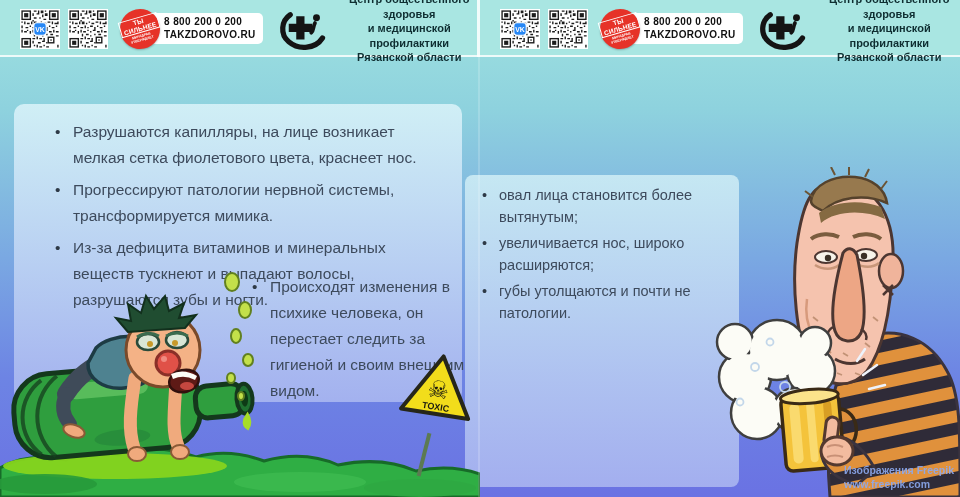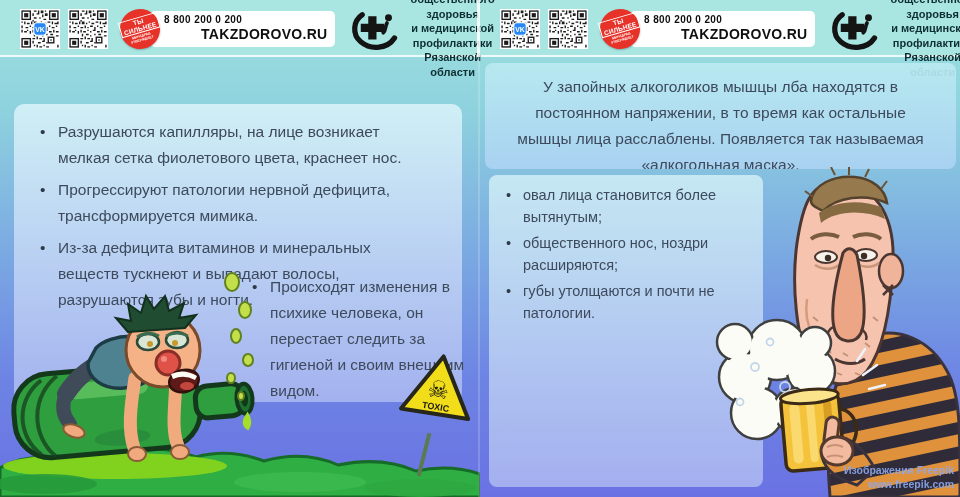--- a/index.html
+++ b/index.html
@@ -18,51 +18,51 @@
   .badge-wrap{position:relative;display:flex;align-items:center;margin-left:4px;}
   .badge-circle{
     position:relative;z-index:2;width:40px;height:40px;border-radius:50%;background:#e63228;
     display:flex;flex-direction:column;justify-content:center;align-items:center;color:#fff;
     transform:rotate(-12deg);box-shadow:0 1px 2px rgba(0,0,0,.25);text-align:center;flex:0 0 auto;
   }
   .badge-l1{font-size:6.5px;font-weight:bold;letter-spacing:.2px;border:1px solid #fff;padding:0 2px;transform:rotate(-4deg);}
   .badge-l2{font-size:3.4px;font-weight:bold;margin-top:1px;transform:rotate(-4deg);}
   .contact-pill{position:relative;z-index:1;margin-left:-10px;background:#fff;border-radius:5px;padding:3px 7px 3px 14px;color:#101010;line-height:1.25;white-space:nowrap;}
   .phone{font-size:10px;font-weight:bold;letter-spacing:.4px;}
-  .site{font-size:14px;font-weight:bold;letter-spacing:.3px;margin-left:37px;}
+  .site{font-size:10px;font-weight:bold;letter-spacing:.3px;}
   .org-logo{width:48px;height:46px;margin-left:8px;flex:0 0 auto;}
   .org{margin-left:4px;width:162px;text-align:center;font-size:11px;font-weight:bold;line-height:1.32;color:#0f2e31;}
   
-  .card{position:absolute;box-sizing:border-box;z-index:1;}
+  .card{position:absolute;box-sizing:border-box;z-index:1;padding-left:15px;}
   .card-left{
     left:14px;top:104px;width:448px;height:298px;border-radius:10px;
     background:linear-gradient(180deg,rgba(215,242,248,.9),rgba(173,186,241,.85));
   }
   .bullets1{padding:15px 20px 0 24px;}
   .bullet{position:relative;padding-left:20px;width:372px;margin-bottom:6px;
     font-size:15.5px;line-height:26px;color:#3d4a5c;}
   .bullet::before{content:"•";position:absolute;left:2px;top:0;color:#2e3a47;}
   .bullet4{position:absolute;left:236px;top:170px;width:212px;margin:0;}
   .box-intro{
     left:485px;top:63px;width:471px;height:106px;border-radius:8px;
     background:linear-gradient(180deg,rgba(186,234,241,.92),rgba(172,211,243,.9));
     padding:11px 30px;font-size:15.5px;line-height:26px;text-align:center;color:#3d4a5c;overflow:hidden;
   }
   .box-list{
-    left:489px;top:175px;width:274px;height:312px;border-radius:8px;
+    left:465px;top:175px;width:274px;height:312px;border-radius:8px;
     background:linear-gradient(180deg,rgba(206,237,245,.88),rgba(173,185,241,.85));
     padding:10px 8px 0 16px;overflow:hidden;
   }
   .rbullet{position:relative;padding-left:18px;width:228px;margin-bottom:5px;
     font-size:14.5px;line-height:21.5px;color:#3d4a5c;}
   .rbullet::before{content:"•";position:absolute;left:1px;top:0;color:#2e3a47;}
   
   .art-left{position:absolute;left:0;top:270px;width:480px;height:227px;z-index:3;}
   .art-right{position:absolute;left:715px;top:167px;width:245px;height:330px;z-index:3;}
-  .wm{position:absolute;z-index:4;font-weight:bold;line-height:1.35;text-align:right;}
+  .wm{position:absolute;z-index:4;font-weight:bold;line-height:1.35;text-align:left;}
   .wm-right{right:6px;bottom:6px;font-size:10.5px;color:rgba(140,168,238,.9);}
   .wm-left{left:318px;top:472px;width:150px;font-size:9.5px;color:rgba(142,170,238,.75);z-index:2;}
   svg text{font-family:"Liberation Sans","DejaVu Sans",sans-serif;}
 </style>
 </head>
 <body>
 
 <div class="poster">
 
   <svg width="0" height="0" style="position:absolute" aria-hidden="true">
@@ -163,31 +163,30 @@
       <div>Рязанской области</div>
     </div>
   </div>
 
   <div class="half-divider"></div>
   <div class="half-divider-soft"></div>
 
   <div class="card card-left">
     <div class="bullets1">
       <div class="bullet">Разрушаются капилляры, на лице возникает мелкая сетка фиолетового цвета, краснеет нос.</div>
-      <div class="bullet">Прогрессируют патологии нервной дефицита, трансформируется мимика.</div>
+      <div class="bullet">Прогрессируют патологии нервной системы, трансформируется мимика.</div>
       <div class="bullet">Из-за дефицита витаминов и минеральных веществ тускнеют и выпадают волосы, разрушаются зубы и ногти.</div>
     </div>
     <div class="bullet bullet4">Происходят изменения в психике человека, он перестает следить за гигиеной и своим внешним видом.</div>
   </div>
 
-  <div class="card box-intro">У запойных алкоголиков мышцы лба находятся в постоянном напряжении, в то время как остальные мышцы лица расслаблены. Появляется так называемая «алкогольная маска».</div>
 
   <div class="card box-list">
     <div class="rbullet">овал лица становится более вытянутым;</div>
-    <div class="rbullet">общественного нос, ноздри расширяются;</div>
+    <div class="rbullet">увеличивается нос, широко расширяются;</div>
     <div class="rbullet">губы утолщаются и почти не патологии.</div>
   </div>
 
   <div class="wm wm-left">
     <div>Изображения Freepik</div>
     <div>www.freepik.com</div>
   </div>
 
   <svg class="art-left" viewBox="0 0 480 227">
 

